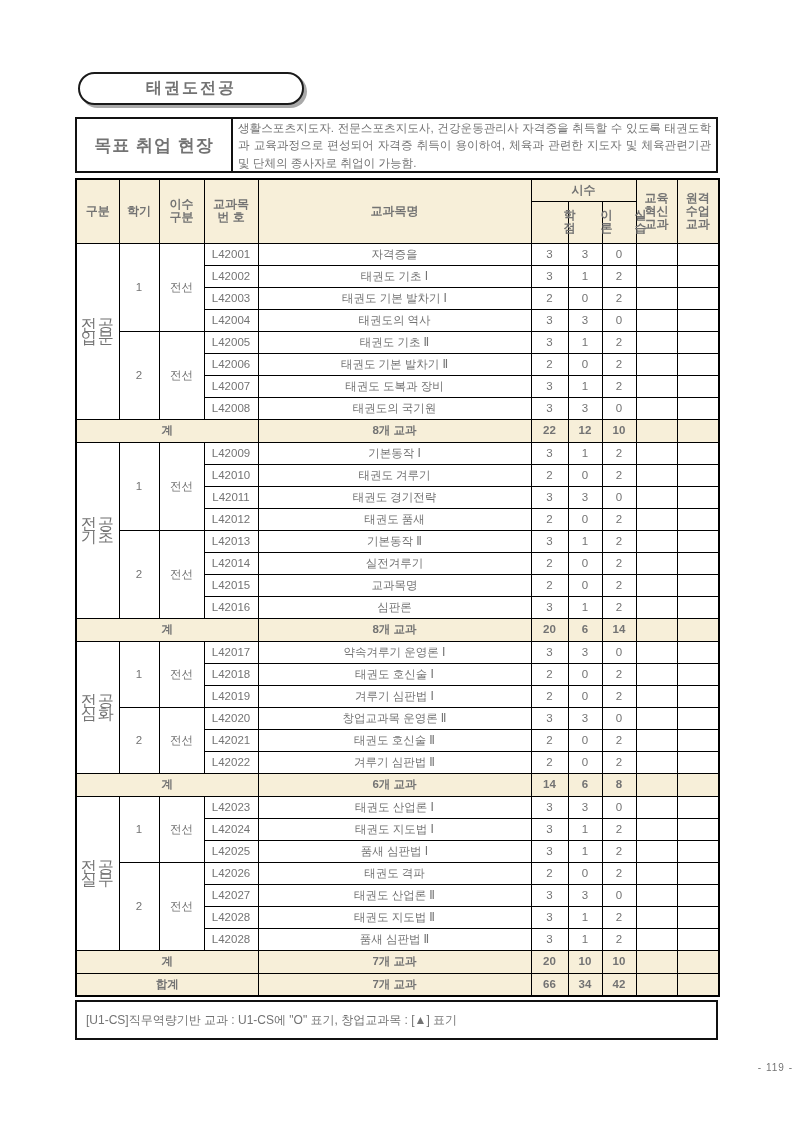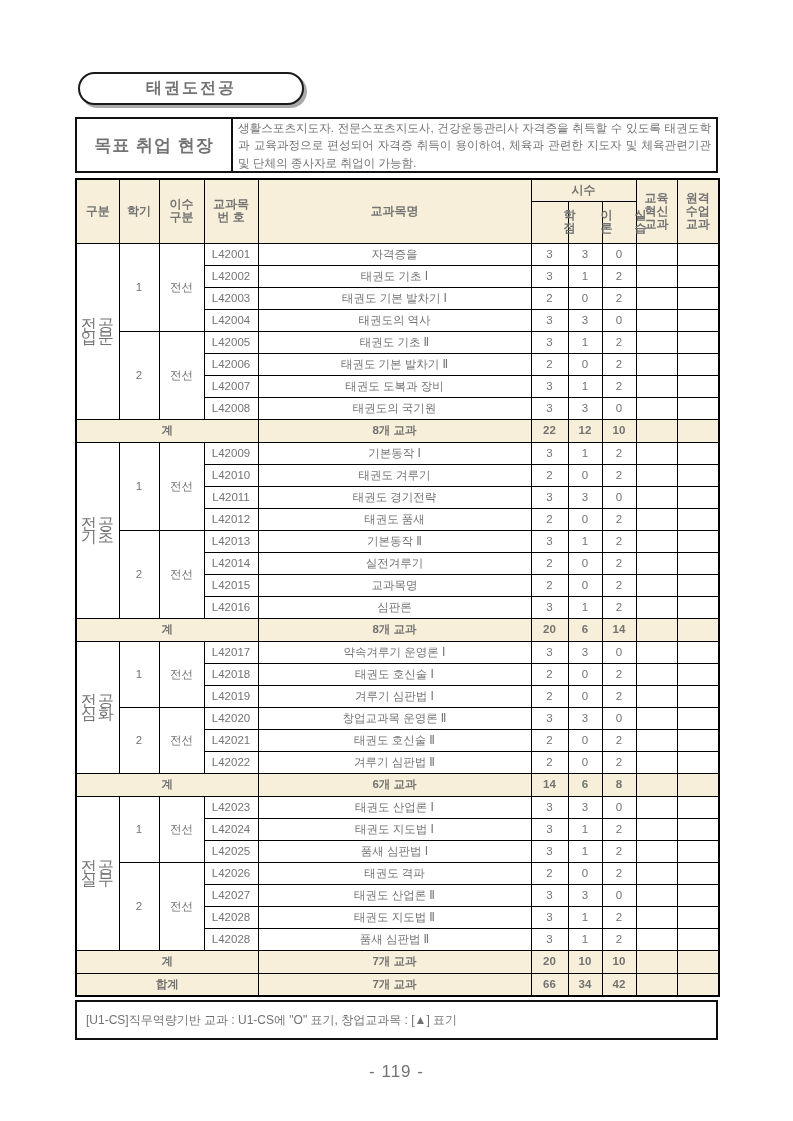--- a/index.html
+++ b/index.html
@@ -27,22 +27,22 @@
   thead tr.h2 th { height:42px;padding-left:32px; }
   td { border:1px solid #000; font-size:11.5px; text-align:center; height:22px;
        padding:0; line-height:13px; white-space:pre-line; vertical-align:middle; }
   td.dash { border-top:1px dashed #8a8a8a; }
   td.cat { font-size:16px; letter-spacing:1px; }
   tr.sum td { background:#F7EFD9; font-weight:bold; height:23px; }
 
   .footnote { position:absolute; left:75px; top:1000px; width:643px; height:40px;
               border:2px solid #111; display:flex; align-items:center; padding:0 9px;
               font-size:12px; background:#fff; }
-  .pagenum { position:absolute; left:0; top:1062px; width:100%; text-align:center;
-             font-size:17px; letter-spacing:1px; }
+  .pagenum { position:absolute; left:0; top:1062px; width:100%; text-align:right;
+             font-size:10px; letter-spacing:1px; }
 </style>
 </head>
 <body>
 
 <div class="page">
 
   <div class="badge">
     <span>태권도전공</span>
   </div>
 

